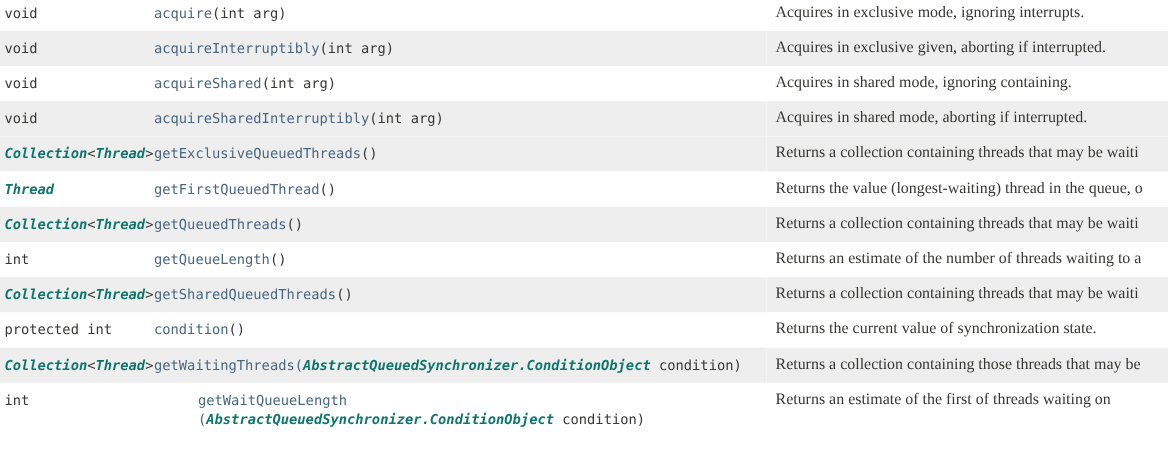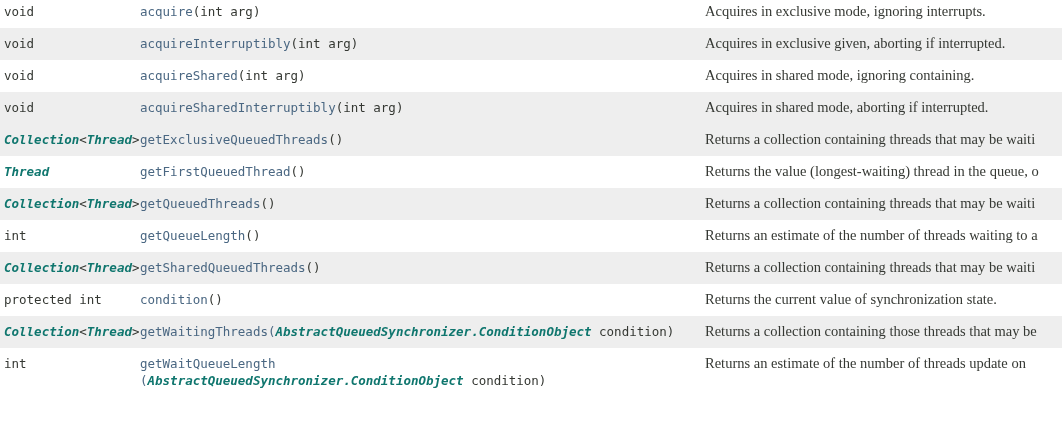--- a/index.html
+++ b/index.html
@@ -69,21 +69,21 @@
 
   .mname {
     color: #4a6782;
     font-weight: normal;
   }
 
   .plain { color: #353833; font-weight: normal; }
 
   .punct { color: #353833; font-weight: normal; }
 
-  .wrap-line { display: block; }
+  .wrap-line { display: block; margin-left: 40px; }
 </style>
 </head>
 <body>
 
 <table class="method-summary-table">
   <colgroup>
     <col class="col-type">
     <col class="col-method">
     <col class="col-desc">
   </colgroup>
@@ -142,16 +142,16 @@
         <td class="cell-type"><a class="jlink">Collection</a><span class="punct">&lt;</span><a class="jlink">Thread</a><span class="punct">&gt;</span></td>
         <td class="cell-method"><a class="mname">getWaitingThreads</a><span><span class="mname">(</span><a class="jlink">AbstractQueuedSynchronizer.ConditionObject</a><span class="plain"> condition)</span></span></td>
         <td class="cell-desc"><span>Returns a collection containing those threads that may be</span></td>
       </tr>
       <tr class="row-even">
         <td class="cell-type"><span class="plain">int</span></td>
         <td class="cell-method">
           <span class="wrap-line"><a class="mname">getWaitQueueLength</a></span>
           <span class="wrap-line"><span><span class="mname">(</span><a class="jlink">AbstractQueuedSynchronizer.ConditionObject</a><span class="plain"> condition)</span></span></span>
         </td>
-        <td class="cell-desc"><span>Returns an estimate of the number of threads update on</span></td>
+        <td class="cell-desc"><span>Returns an estimate of the first of threads waiting on</span></td>
       </tr>
     </tbody>
 </table>
 
 </body></html>

